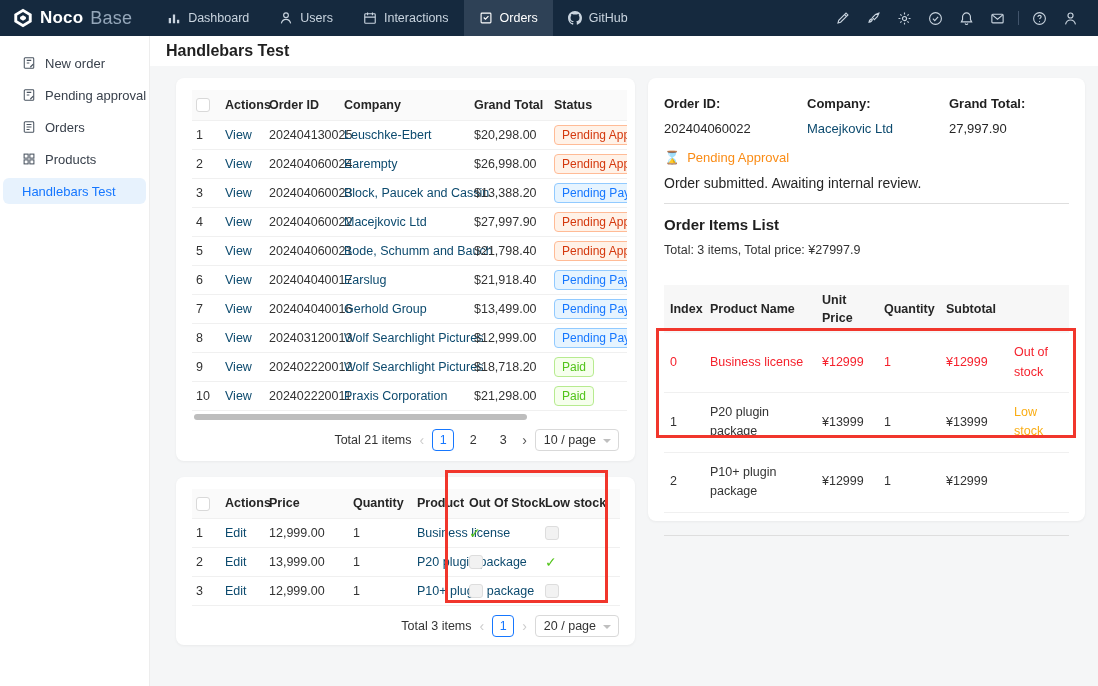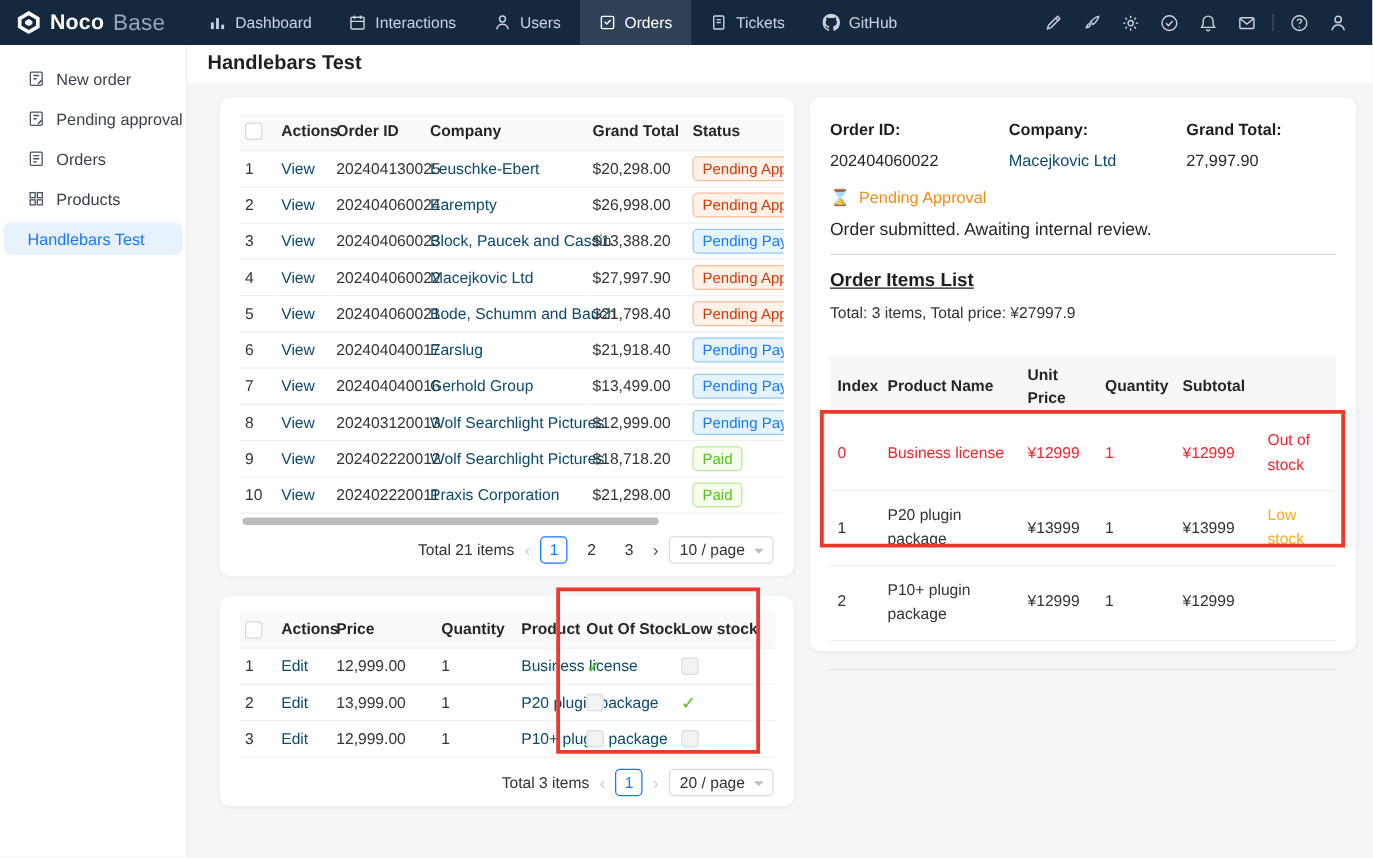--- a/index.html
+++ b/index.html
@@ -75,21 +75,21 @@
   .details-card { padding:12px 16px 0; height:443px; }
   .fields { display:flex; margin-bottom:14px; }
   .field { flex:none; }
   .field:nth-child(1){ width:143px; } .field:nth-child(2){ width:142px; }
   .field-label { font-weight:bold; font-size:13px; color:#1f1f1f; margin:6px 0 10px; }
   .field-value { font-size:13px; color:#262626; }
   .status-line { display:flex; align-items:center; gap:7px; font-size:13px; color:#fa8c16; margin:2px 0 10px; }
   .hourglass { font-size:13px; color:#d9a018; }
   .desc { font-size:14px; color:#262626; }
   .divider { border:none; border-top:1px solid #dedede; margin:12px 0; }
-  .items-title { font-size:15px; font-weight:bold; color:#1f1f1f; margin:2px 0 10px;text-decoration:underline; }
+  .items-title { font-size:15px; font-weight:bold; color:#1f1f1f; margin:2px 0 10px; }
   .items-summary { font-size:12.5px; color:#333; margin-bottom:10px; }
   .items-wrap { position:relative;margin-top:28px; }
   .items-table { width:405px; }
   .items-table th { background:#f7f7f7; font-size:12.5px; font-weight:bold; color:#262626; padding:6px 6px; line-height:1.45; white-space:normal; vertical-align:middle; }
   .items-table td { font-size:12.5px; color:#333; padding:10px 6px; line-height:1.55; border-bottom:1px solid #f0f0f0; white-space:normal; vertical-align:middle; }
   .row-red td { color:#f5222d; }
   .stock-out { color:#f5222d; }
   .stock-low { color:#faad14; }
   #rect-items { left:-8px; top:43px; width:420px; height:110px; }
 </style>
@@ -115,52 +115,43 @@
             <rect x="2" y="8" width="2.6" height="6"></rect>
             <rect x="6.7" y="4" width="2.6" height="10"></rect>
             <rect x="11.4" y="10" width="2.6" height="4"></rect>
           </svg>
         </span>
         <span>Dashboard</span>
       </div>
       <div class="nav-item">
         <span style="display:inline-flex">
           <svg viewBox="0 0 16 16" fill="none" stroke="currentColor" stroke-width="1.3">
+            <circle cx="8" cy="4.8" r="2.7"></circle>
+            <path d="M2.7 14.2c.7-3 2.9-4.6 5.3-4.6s4.6 1.6 5.3 4.6"></path>
+          </svg>
+        </span>
+        <span>Users</span>
+      </div>
+      <div class="nav-item">
+        <span style="display:inline-flex">
+          <svg viewBox="0 0 16 16" fill="none" stroke="currentColor" stroke-width="1.3">
             <rect x="2" y="3.2" width="12" height="10.8" rx="1"></rect>
             <path d="M5.2 1.6v3.2M10.8 1.6v3.2M2 7h12"></path>
           </svg>
         </span>
         <span>Interactions</span>
-      </div>
-      <div class="nav-item">
-        <span style="display:inline-flex">
-          <svg viewBox="0 0 16 16" fill="none" stroke="currentColor" stroke-width="1.3">
-            <circle cx="8" cy="4.8" r="2.7"></circle>
-            <path d="M2.7 14.2c.7-3 2.9-4.6 5.3-4.6s4.6 1.6 5.3 4.6"></path>
-          </svg>
-        </span>
-        <span>Users</span>
       </div>
       <div class="nav-item active">
         <span style="display:inline-flex">
           <svg viewBox="0 0 16 16" fill="none" stroke="currentColor" stroke-width="1.3">
             <rect x="2.4" y="2.4" width="11.2" height="11.2" rx="1"></rect>
             <path d="M5.4 7.4l2 2 3.4-3.6"></path>
           </svg>
         </span>
         <span>Orders</span>
-      </div>
-      <div class="nav-item">
-        <span style="display:inline-flex">
-          <svg viewBox="0 0 16 16" fill="none" stroke="currentColor" stroke-width="1.3">
-            <rect x="3.4" y="2" width="9.2" height="12" rx="1"></rect>
-            <path d="M6 5.4h4M6 8h4"></path>
-          </svg>
-        </span>
-        <span>Tickets</span>
       </div>
       <div class="nav-item">
         <span style="display:inline-flex">
           <svg viewBox="0 0 16 16" fill="currentColor">
             <path d="M8 0C3.58 0 0 3.58 0 8c0 3.54 2.29 6.53 5.47 7.59.4.07.55-.17.55-.38 0-.19-.01-.82-.01-1.49-2.01.37-2.53-.49-2.69-.94-.09-.23-.48-.94-.82-1.13-.28-.15-.68-.52-.01-.53.63-.01 1.08.58 1.23.82.72 1.21 1.87.87 2.33.66.07-.52.28-.87.51-1.07-1.78-.2-3.64-.89-3.64-3.95 0-.87.31-1.59.82-2.15-.08-.2-.36-1.02.08-2.12 0 0 .67-.21 2.2.82.64-.18 1.32-.27 2-.27s1.36.09 2 .27c1.53-1.04 2.2-.82 2.2-.82.44 1.1.16 1.92.08 2.12.51.56.82 1.27.82 2.15 0 3.07-1.87 3.75-3.65 3.95.29.25.54.73.54 1.48 0 1.07-.01 1.93-.01 2.2 0 .21.15.46.55.38A8.01 8.01 0 0 0 16 8c0-4.42-3.58-8-8-8z"></path>
           </svg>
         </span>
         <span>GitHub</span>
       </div>
     </nav>

